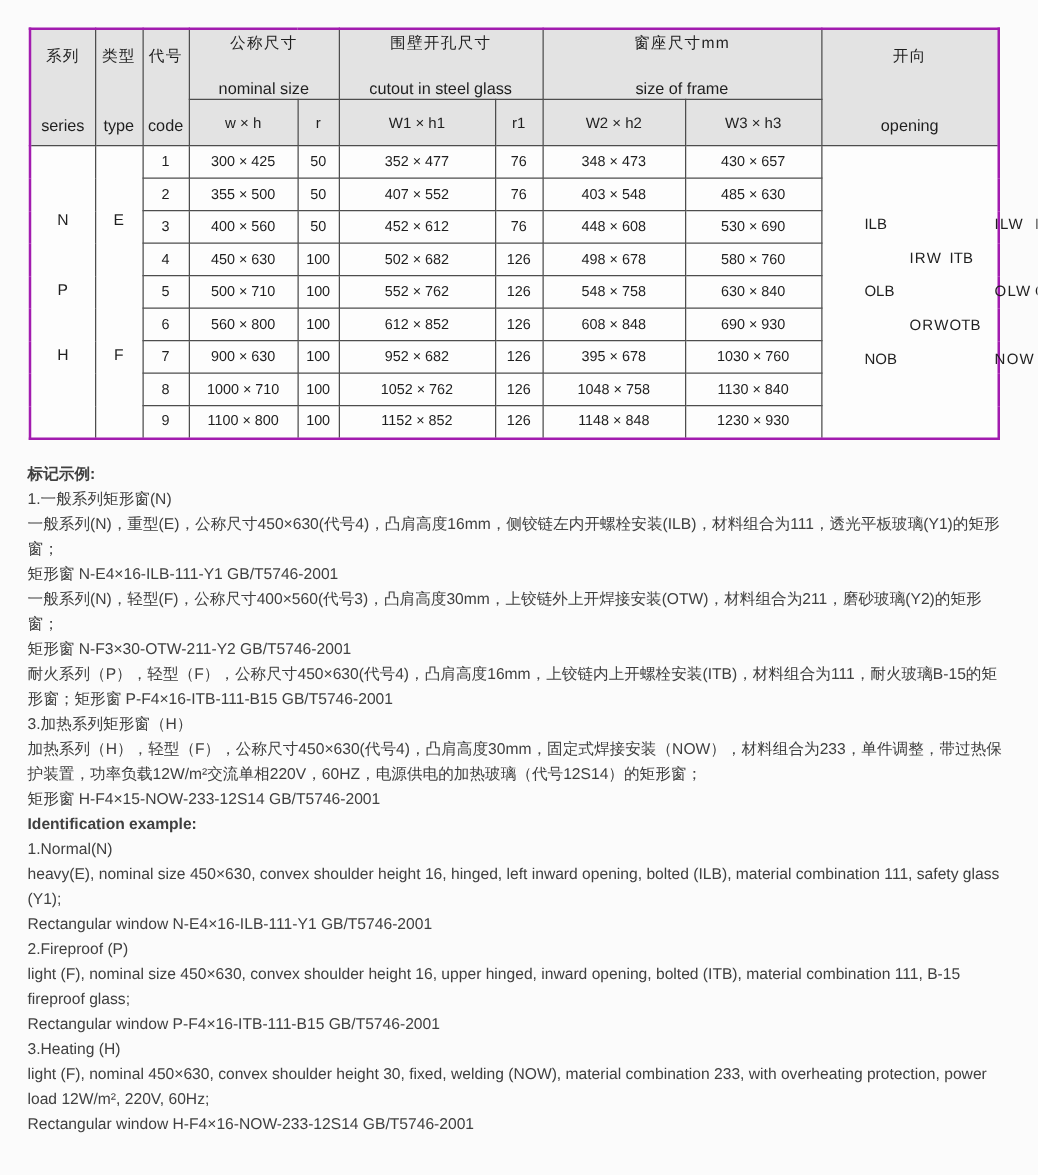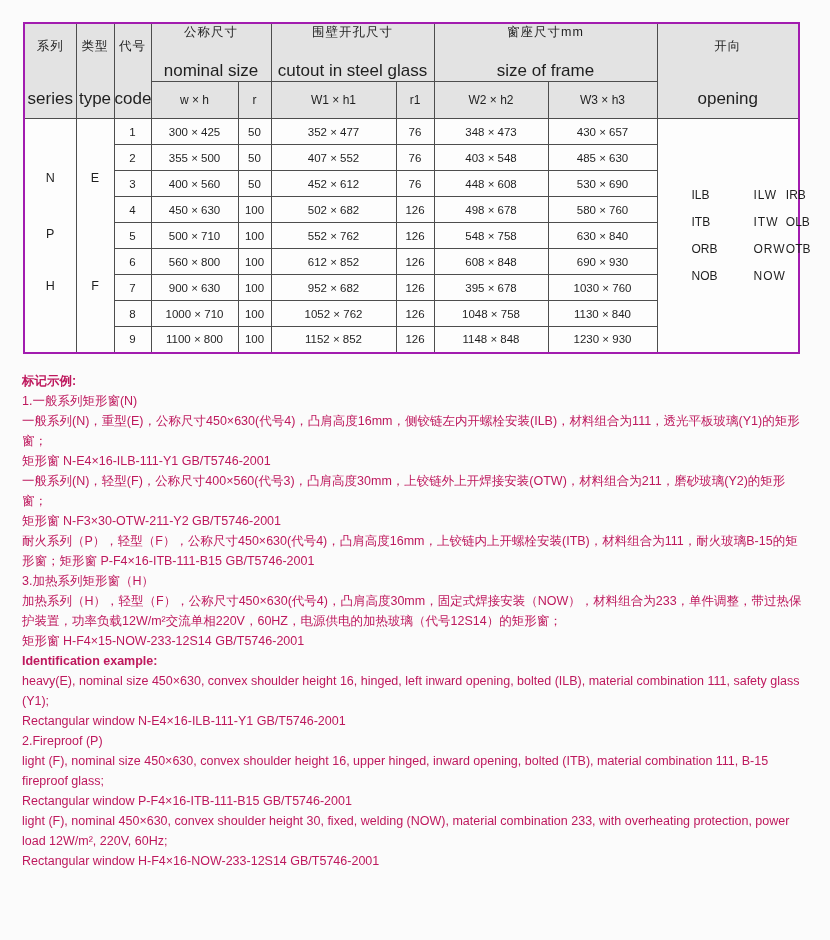--- a/index.html
+++ b/index.html
@@ -35,53 +35,53 @@
   .hdr-sub{height:36px;font-size:12px;}
   .hcell{
     display:flex;flex-direction:column;justify-content:center;
     gap:20px;height:100%;
   }
   .hcell-tall{
     display:flex;flex-direction:column;justify-content:space-between;
     height:71px;padding:12px 0 8px;
   }
   .zh{font-size:12.5px;letter-spacing:1px;}
-  .en{font-size:17px;letter-spacing:0;}
+  .en{font-size:13px;letter-spacing:0;}
 
   tbody tr{height:26px;}
   tbody td{font-size:11.5px;background:#fdfdfd;}
 
   
   .stack{position:relative;height:232px;}
   .stack span{
     position:absolute;left:0;right:0;text-align:center;
     font-size:12.5px;line-height:14px;
   }
   .s0{top:52px;} .s1{top:108px;} .s2{top:160px;}
 
   .opening-grid{
     height:232px;
     display:grid;
-    grid-template-columns:1fr 1fr 1fr 1fr;
+    grid-template-columns:1fr 1fr 1fr;
     grid-auto-rows:27px;
     align-content:center;
     align-items:center;
     padding:0 10px 0 34px;
     text-align:left;
     font-size:12px;
   }
   .opening-grid .oc2{letter-spacing:1px;padding-left:36px;}
 
   
   .notes{
     width:786px;
     margin:17px 0 0 22px;
     font-size:12.5px;
     line-height:20px;
-    color:#be185d;
+    color:#404040;
   }
   .notes p{margin:0;}
   .notes p.hd{font-weight:bold;}
 </style>
 </head>
 <body>
 
 <div class="page">
 
   <table class="dims">
@@ -272,22 +272,24 @@
     <p>1.一般系列矩形窗(N)</p>
     <p>一般系列(N)，重型(E)，公称尺寸450×630(代号4)，凸肩高度16mm，侧铰链左内开螺栓安装(ILB)，材料组合为111，透光平板玻璃(Y1)的矩形窗；</p>
     <p>矩形窗 N-E4×16-ILB-111-Y1 GB/T5746-2001</p>
     <p>一般系列(N)，轻型(F)，公称尺寸400×560(代号3)，凸肩高度30mm，上铰链外上开焊接安装(OTW)，材料组合为211，磨砂玻璃(Y2)的矩形窗；</p>
     <p>矩形窗 N-F3×30-OTW-211-Y2 GB/T5746-2001</p>
     <p>耐火系列（P），轻型（F），公称尺寸450×630(代号4)，凸肩高度16mm，上铰链内上开螺栓安装(ITB)，材料组合为111，耐火玻璃B-15的矩形窗；矩形窗 P-F4×16-ITB-111-B15 GB/T5746-2001</p>
     <p>3.加热系列矩形窗（H）</p>
     <p>加热系列（H），轻型（F），公称尺寸450×630(代号4)，凸肩高度30mm，固定式焊接安装（NOW），材料组合为233，单件调整，带过热保护装置，功率负载12W/m²交流单相220V，60HZ，电源供电的加热玻璃（代号12S14）的矩形窗；</p>
     <p>矩形窗 H-F4×15-NOW-233-12S14 GB/T5746-2001</p>
     <p class="hd">Identification example:</p>
+    <p>1.Normal(N)</p>
     <p>heavy(E), nominal size 450×630, convex shoulder height 16, hinged, left inward opening, bolted (ILB), material combination 111, safety glass (Y1);</p>
     <p>Rectangular window N-E4×16-ILB-111-Y1 GB/T5746-2001</p>
     <p>2.Fireproof (P)</p>
     <p>light (F), nominal size 450×630, convex shoulder height 16, upper hinged, inward opening, bolted (ITB), material combination 111, B-15 fireproof glass;</p>
     <p>Rectangular window P-F4×16-ITB-111-B15 GB/T5746-2001</p>
+    <p>3.Heating (H)</p>
     <p>light (F), nominal 450×630, convex shoulder height 30, fixed, welding (NOW), material combination 233, with overheating protection, power load 12W/m², 220V, 60Hz;</p>
     <p>Rectangular window H-F4×16-NOW-233-12S14 GB/T5746-2001</p>
   </div>
 
 </div>
 
 </body></html>

